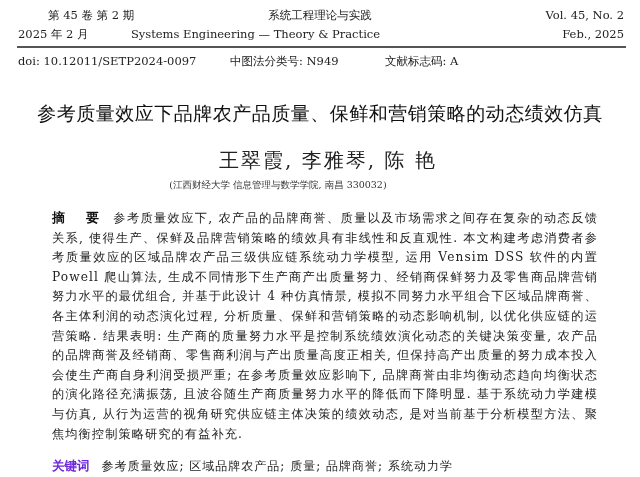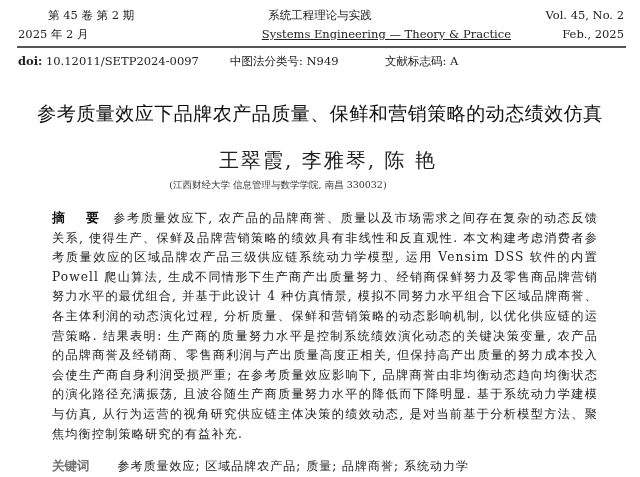--- a/index.html
+++ b/index.html
@@ -5,27 +5,27 @@
   html, body { margin: 0; padding: 0; background: #ffffff; }
   body {
     width: 640px; height: 477px; position: relative; overflow: hidden;
     font-family: "DejaVu Serif", "Liberation Serif", serif;
     color: #1a1a1a;
   }
   .hdr { position: absolute; font-size: 11.5px; line-height: 14px; white-space: nowrap; color: #222; }
   .hdr-l1 { left: 18px; top: 8px; margin-left: 30px; }
   .hdr-l2 { left: 18px; top: 27px; }
   .hdr-c1 { left: 0; width: 640px; text-align: center; top: 8px; }
-  .hdr-c2 { left: 0; width: 511px; text-align: right; top: 27px; text-decoration: underline; }
+  .hdr-c2 { left: 0; width: 511px; text-align: center; top: 27px; }
   .hdr-r1 { right: 16px; top: 8px; }
   .hdr-r2 { right: 16px; top: 27px; }
   .rule { position: absolute; left: 17px; width: 609px; top: 46px; height: 2px; background: #555; }
   .meta { position: absolute; top: 54px; font-size: 11.5px; line-height: 14px; white-space: nowrap; color: #222; }
   .meta-doi { left: 18px; }
-  .meta-doi b { font-weight: bold; }
+  .meta-doi b { font-weight: normal; }
   .meta-clc { left: 230px; }
   .meta-doc { left: 385px; }
   .title {
     position: absolute; left: 0; width: 640px; top: 101px; text-align: center;
     font-family: "DejaVu Sans", "Liberation Sans", sans-serif;
     font-size: 19px; font-weight: normal; letter-spacing: 0.5px; color: #111; white-space: nowrap;
   }
   .authors {
     position: absolute; left: 8px; width: 640px; top: 147px; text-align: center;
     font-size: 20px; letter-spacing: 2px; color: #222; white-space: nowrap;
@@ -42,21 +42,21 @@
   .abs-label {
     font-family: "DejaVu Sans", "Liberation Sans", sans-serif;
     font-weight: bold; font-size: 13px; letter-spacing: 8px; margin-right: 6px; color: #111;
   }
   .keywords {
     position: absolute; left: 52px; top: 457px; font-size: 12px; line-height: 18px;
     color: #222; white-space: nowrap; letter-spacing: 1px;
   }
   .kw-label {
     font-family: Liberation Sans, sans-serif;
-    font-weight: bold; font-size: 12.5px; margin-right: 28px; color: #737373; letter-spacing: 0;
+    font-weight: bold; font-size: 12.5px; margin-right: 12px; color: #6d28d9; letter-spacing: 0;
   }
 </style>
 </head>
 <body>
 
 <div class="hdr hdr-l1">第 45 卷 第 2 期</div>
 <div class="hdr hdr-l2">2025 年 2 月</div>
 <div class="hdr hdr-c1">系统工程理论与实践</div>
 <div class="hdr hdr-c2">Systems Engineering — Theory &amp; Practice</div>
 <div class="hdr hdr-r1">Vol. 45, No. 2</div>

